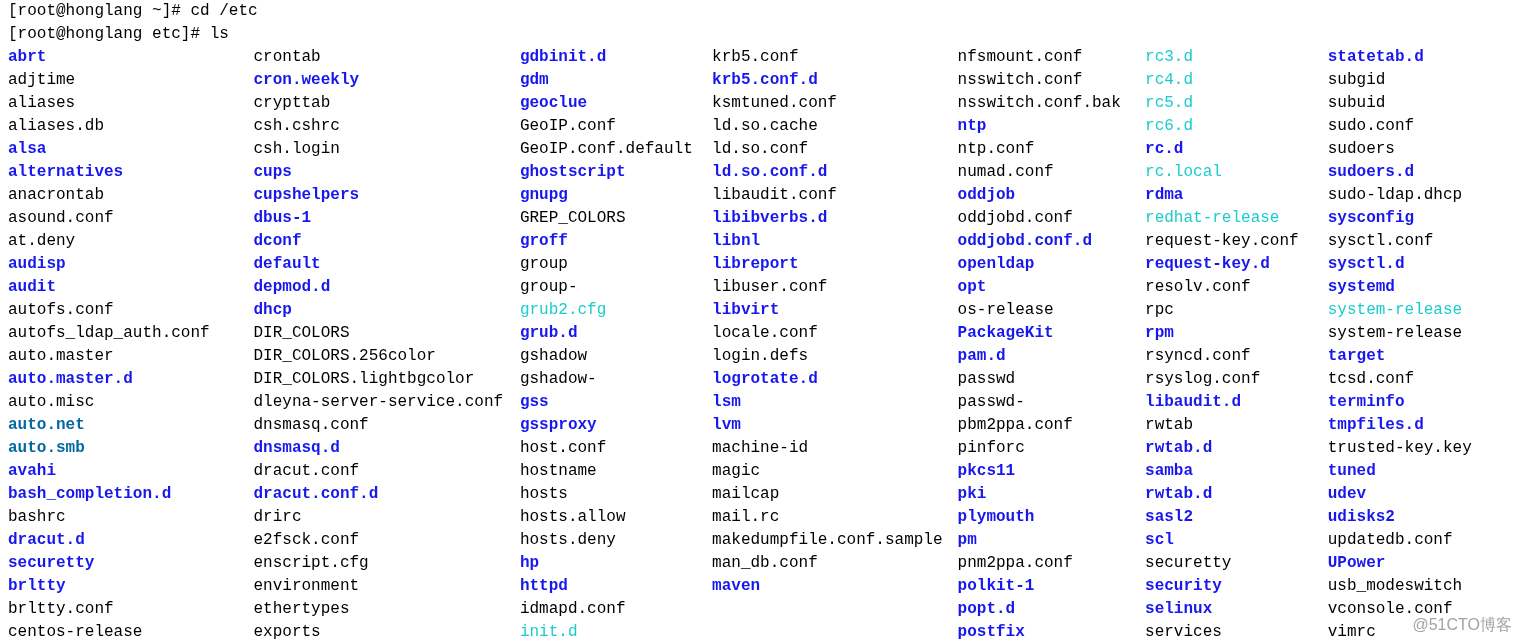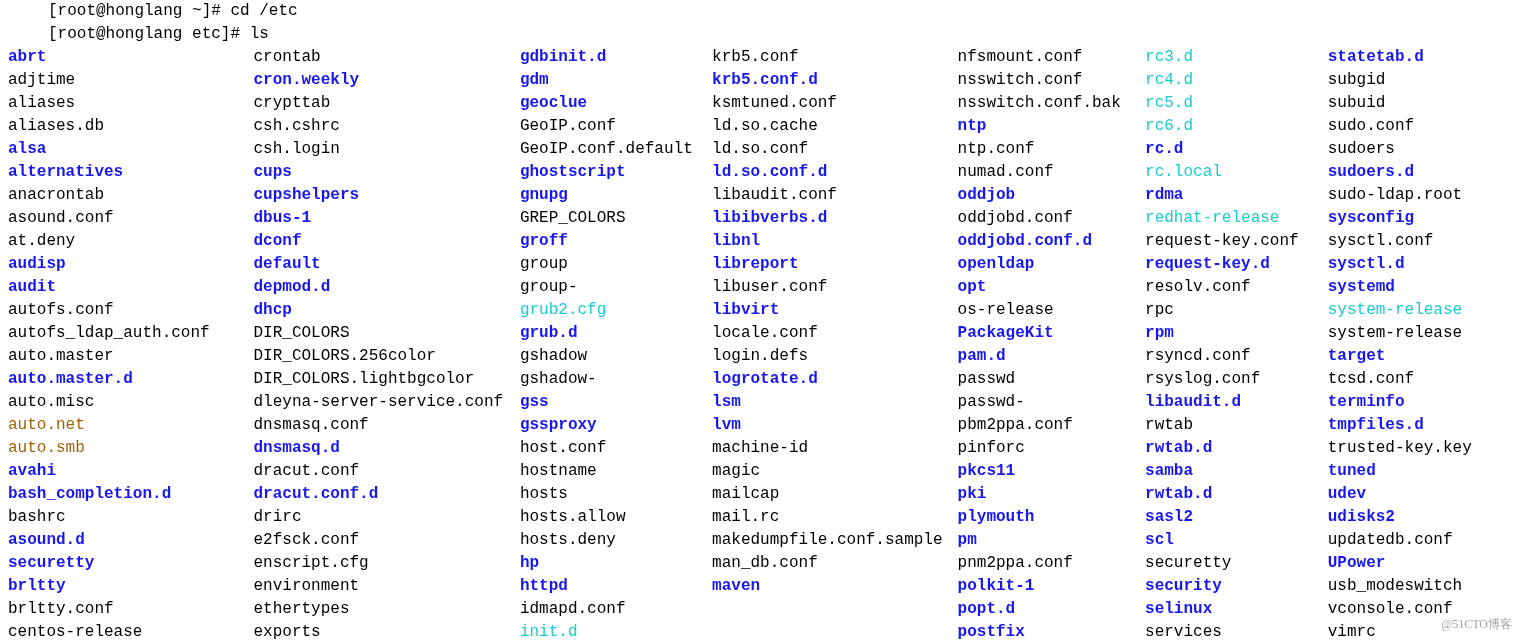--- a/index.html
+++ b/index.html
@@ -13,21 +13,20 @@
       overflow: hidden;
       width: 1518px;
       height: 642px;
       position: relative;
     }
     .terminal {
       padding: 0;
     }
     .prompt-line {
       white-space: pre;
-      margin-left: 40px;
     }
     .listing {
       display: flex;
       flex-direction: row;
       gap: 0;
     }
     .col {
       display: flex;
       flex-direction: column;
     }
@@ -37,28 +36,28 @@
     .col-3 { width: 258px; }
     .col-4 { width: 197px; }
     .col-5 { width: 192px; }
     .col-6 { width: 200px; }
     .file-entry {
       white-space: pre;
     }
     .c-white { color: #000000; }
     .c-blue { color: #1818ee; font-weight: bold; }
     .c-cyan { color: #1acccc; font-weight: normal; }
-    .c-green { color: #a16207; font-weight: normal; }
+    .c-green { color: #0369a1; font-weight: bold; }
     .prompt-line { padding-left: 8px; }
     .watermark {
       position: absolute;
       bottom: 6px;
       right: 6px;
-      font-family: Liberation Serif, serif;
-      font-size: 12px;
+      font-family: Liberation Sans, sans-serif;
+      font-size: 16px;
       color: rgba(100,100,100,0.6);
     }
   </style>
 </head>
 <body>
 
 <div class="terminal">
   <div class="prompt-line">[root@honglang ~]# cd /etc</div>
   <div class="prompt-line">[root@honglang etc]# ls</div>
   <div class="listing" id="listing">
@@ -77,21 +76,21 @@
         <div class="file-entry c-white">autofs.conf</div>
         <div class="file-entry c-white">autofs_ldap_auth.conf</div>
         <div class="file-entry c-white">auto.master</div>
         <div class="file-entry c-blue">auto.master.d</div>
         <div class="file-entry c-white">auto.misc</div>
         <div class="file-entry c-green">auto.net</div>
         <div class="file-entry c-green">auto.smb</div>
         <div class="file-entry c-blue">avahi</div>
         <div class="file-entry c-blue">bash_completion.d</div>
         <div class="file-entry c-white">bashrc</div>
-        <div class="file-entry c-blue">asound.d</div>
+        <div class="file-entry c-blue">dracut.d</div>
         <div class="file-entry c-blue">securetty</div>
         <div class="file-entry c-blue">brltty</div>
         <div class="file-entry c-white">brltty.conf</div>
         <div class="file-entry c-white">centos-release</div>
       </div>
       <div class="col col-1">
         <div class="file-entry c-white">crontab</div>
         <div class="file-entry c-blue">cron.weekly</div>
         <div class="file-entry c-white">crypttab</div>
         <div class="file-entry c-white">csh.cshrc</div>
@@ -228,21 +227,21 @@
         <div class="file-entry c-blue">selinux</div>
         <div class="file-entry c-white">services</div>
       </div>
       <div class="col col-6">
         <div class="file-entry c-blue">statetab.d</div>
         <div class="file-entry c-white">subgid</div>
         <div class="file-entry c-white">subuid</div>
         <div class="file-entry c-white">sudo.conf</div>
         <div class="file-entry c-white">sudoers</div>
         <div class="file-entry c-blue">sudoers.d</div>
-        <div class="file-entry c-white">sudo-ldap.root</div>
+        <div class="file-entry c-white">sudo-ldap.dhcp</div>
         <div class="file-entry c-blue">sysconfig</div>
         <div class="file-entry c-white">sysctl.conf</div>
         <div class="file-entry c-blue">sysctl.d</div>
         <div class="file-entry c-blue">systemd</div>
         <div class="file-entry c-cyan">system-release</div>
         <div class="file-entry c-white">system-release</div>
         <div class="file-entry c-blue">target</div>
         <div class="file-entry c-white">tcsd.conf</div>
         <div class="file-entry c-blue">terminfo</div>
         <div class="file-entry c-blue">tmpfiles.d</div>

